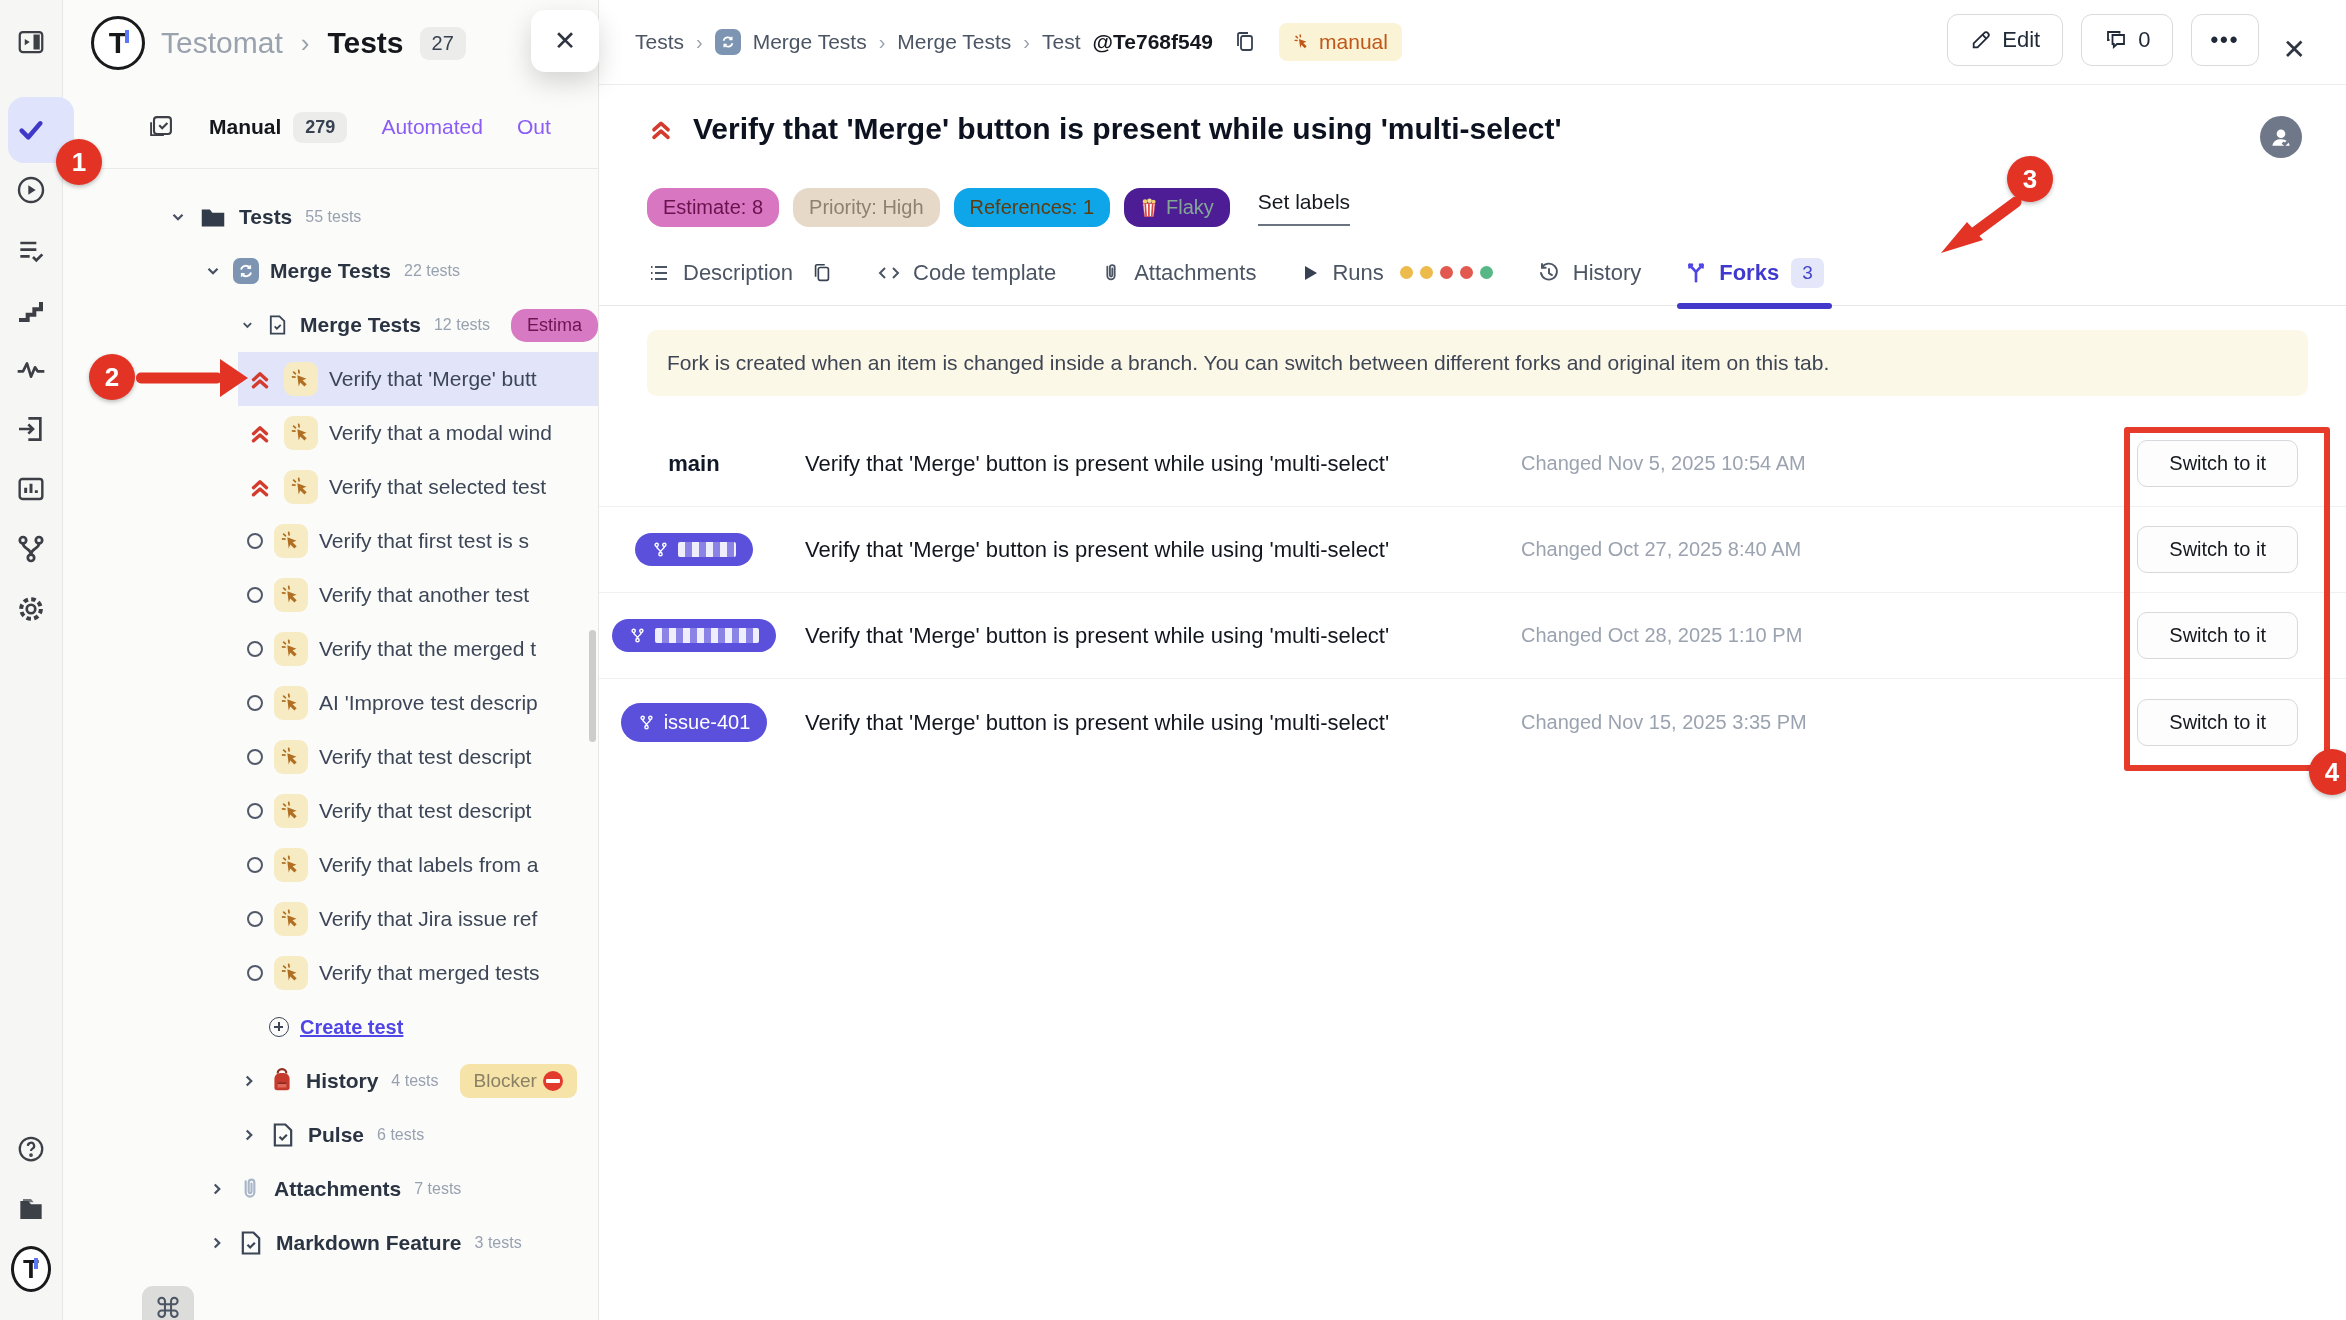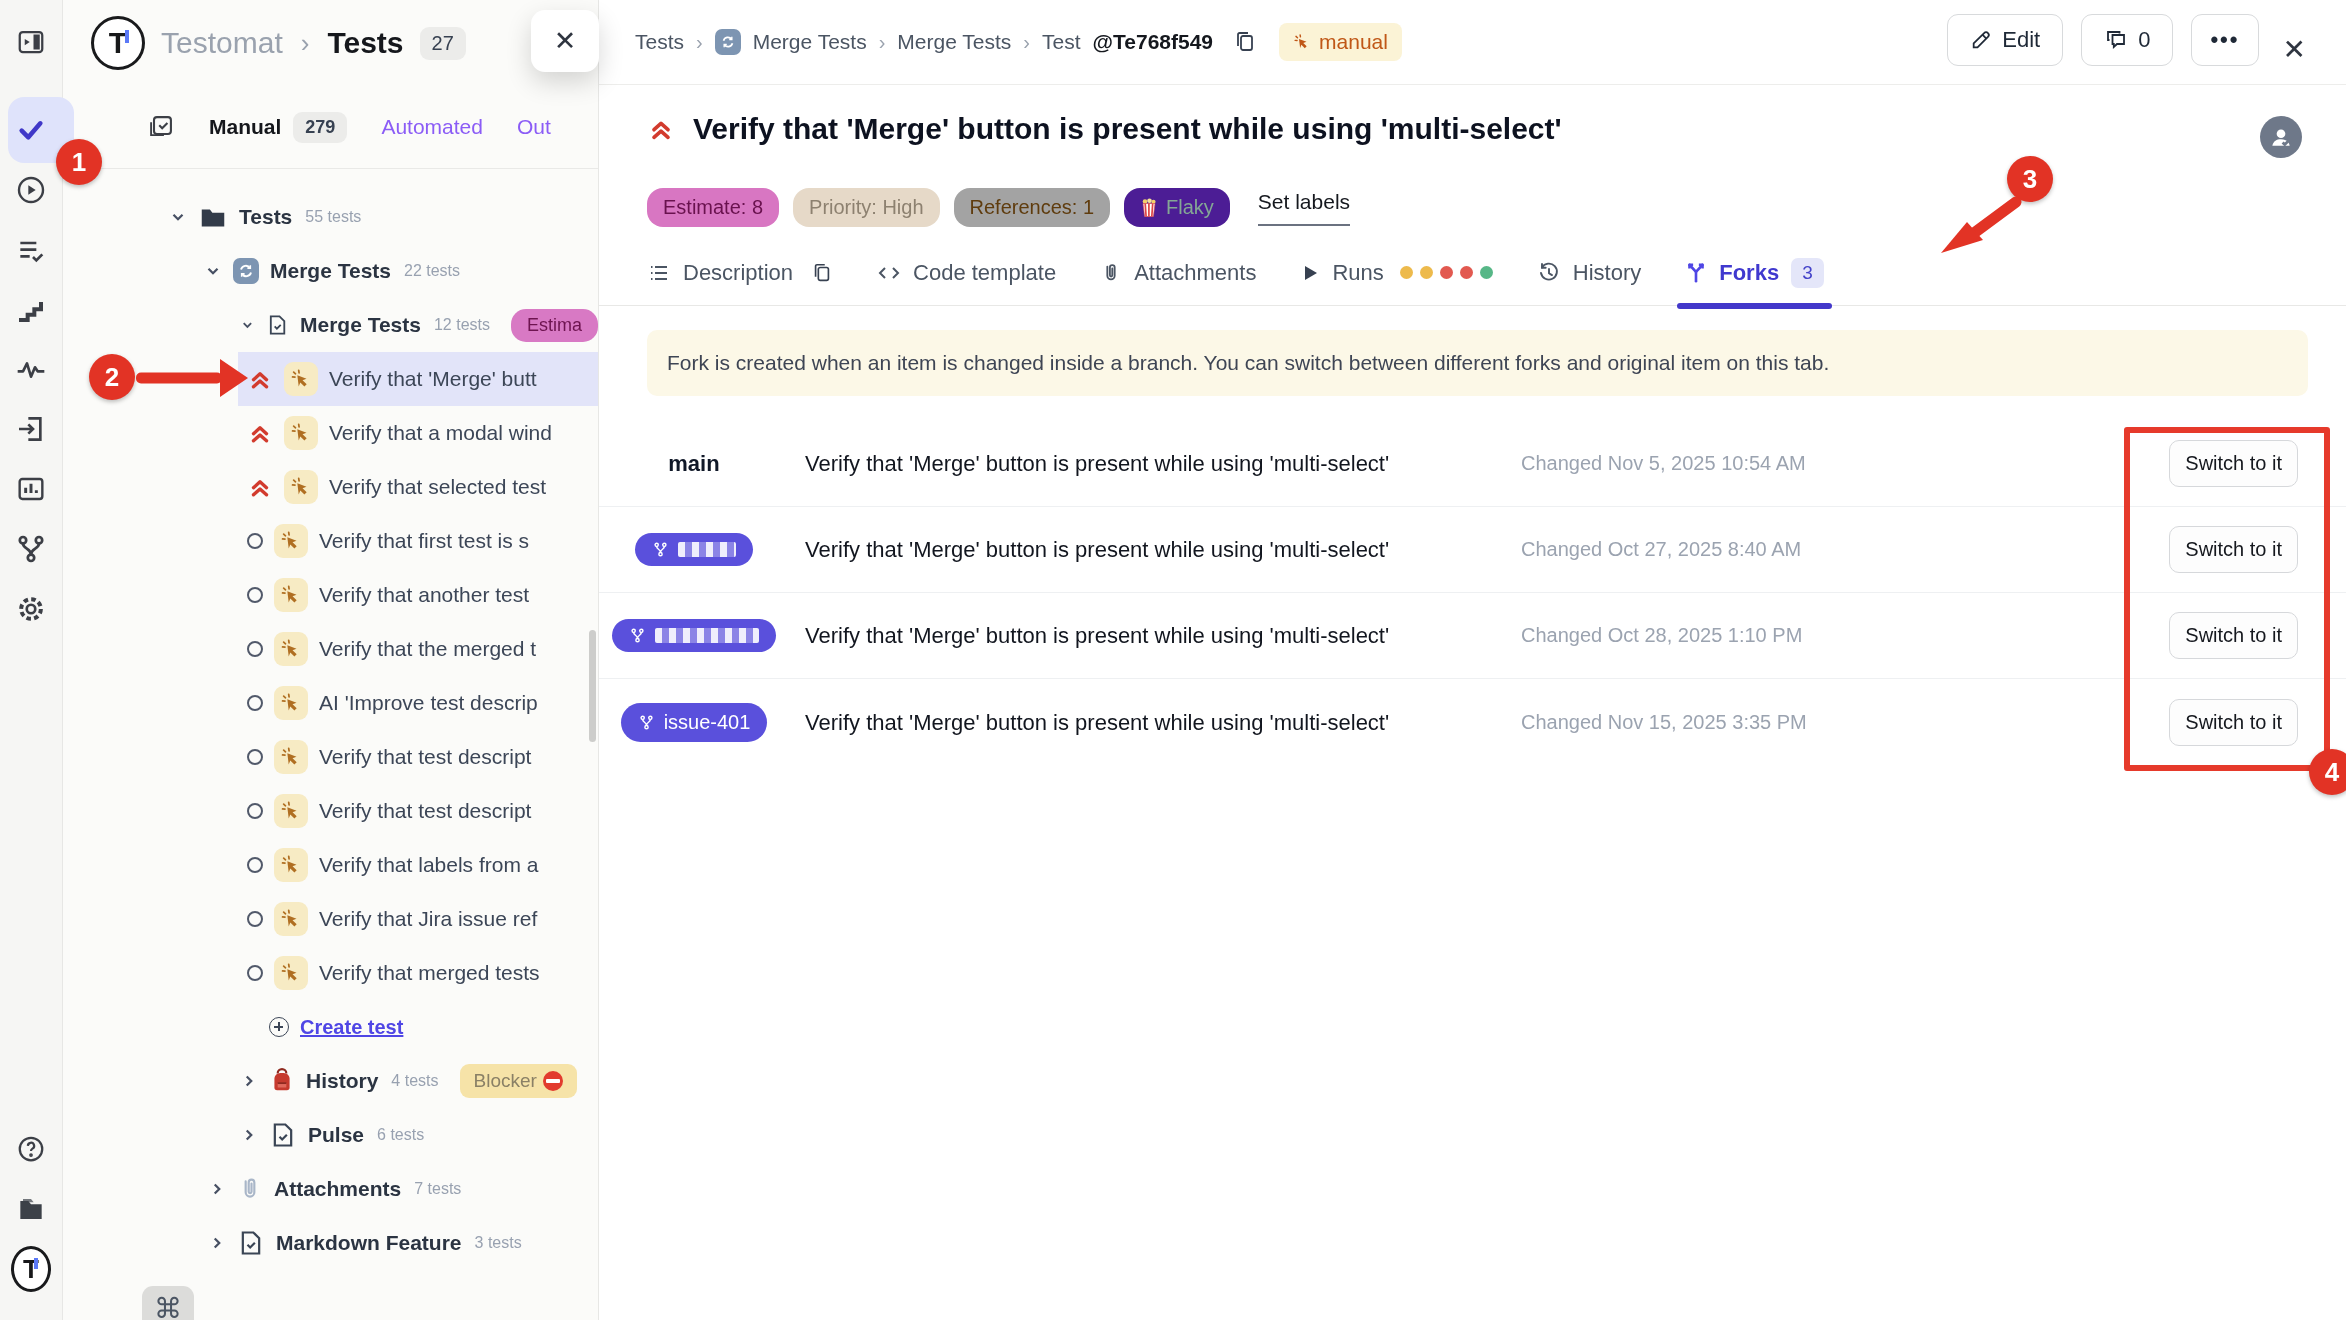--- a/index.html
+++ b/index.html
@@ -90,21 +90,21 @@
 
   .title-row { position:absolute; top:112px; left:48px; display:flex; align-items:center; gap:18px; }
   .dtitle { font-size:30px; font-weight:bold; color:#0d1220; }
   .avatar { position:absolute; top:116px; right:44px; width:42px; height:42px; border-radius:50%;
             background:#6e7889; display:flex; align-items:center; justify-content:center; }
 
   .labels-row { position:absolute; top:188px; left:48px; display:flex; align-items:center; gap:14px; }
   .lab { border-radius:16px; padding:8px 16px; font-size:20px; display:flex; align-items:center; gap:8px; }
   .lab-est { background:#d876c2; color:#69124e; }
   .lab-pri { background:#e6d9c8; color:#8d8170; }
-  .lab-ref { background:#a3a3a3; color:#5f3c0e; }
+  .lab-ref { background:#0ea5e9; color:#5f3c0e; }
   .lab-flaky { background:#4c1d95; color:#84a795;justify-content:center; }
   .set-labels { margin-left:14px; font-size:21px; color:#15181e;
                 border-bottom:2px solid #6b7280; padding-bottom:10px; }
 
   .dtabs { position:absolute; top:240px; left:0; right:0; height:66px; border-bottom:1px solid #e8e8e6;
            display:flex; align-items:center; gap:44px; padding-left:48px; }
   .dtab { display:flex; align-items:center; gap:12px; font-size:22px; color:#4b5563; position:relative; }
   .dtab .cp { margin-left:6px; }
   .dtab.active { color:#4039cf; font-weight:bold; }
   .dtab.active:after { content:''; position:absolute; left:-8px; right:-8px; bottom:-21px;
@@ -127,21 +127,21 @@
   .branch-badge { background:#5a50dc; color:#fff; border-radius:999px; padding:8px 17px;
                   font-size:20px; display:inline-flex; align-items:center; gap:9px; }
   .redact { display:inline-block; height:15px; border-radius:2px;
             background:repeating-linear-gradient(90deg, rgba(255,255,255,.9) 0 7px, rgba(255,255,255,.3) 7px 14px);
             filter:blur(.6px); }
   .rw1 { width:58px; } .rw2 { width:104px; }
   .ftitle { font-size:22px; color:#12161f; line-height:35px; }
   .fdate { font-size:20px; color:#9ba3b0; }
   .fswitch { justify-self:end; margin-right:48px; }
   .switch-btn { border:1px solid #d6d8db; border-radius:10px; background:#fdfdfd;
-                padding:11px 15px; font-size:20px; color:#15181e; white-space:nowrap; }
+                padding:11px 31px; font-size:20px; color:#15181e; white-space:nowrap; }
 
   
   .anno { position:absolute; z-index:60; }
   .circ { width:46px; height:46px; border-radius:50%; background:#e23325; color:#fff;
           font-weight:bold; font-size:26px; display:flex; align-items:center; justify-content:center;
           box-shadow:0 2px 4px rgba(0,0,0,.25); }
   .rect4 { position:absolute; left:2124px; top:427px; width:206px; height:344px;
            border:6px solid #e63a2b; border-radius:3px; z-index:55; }
 </style>
 </head>

